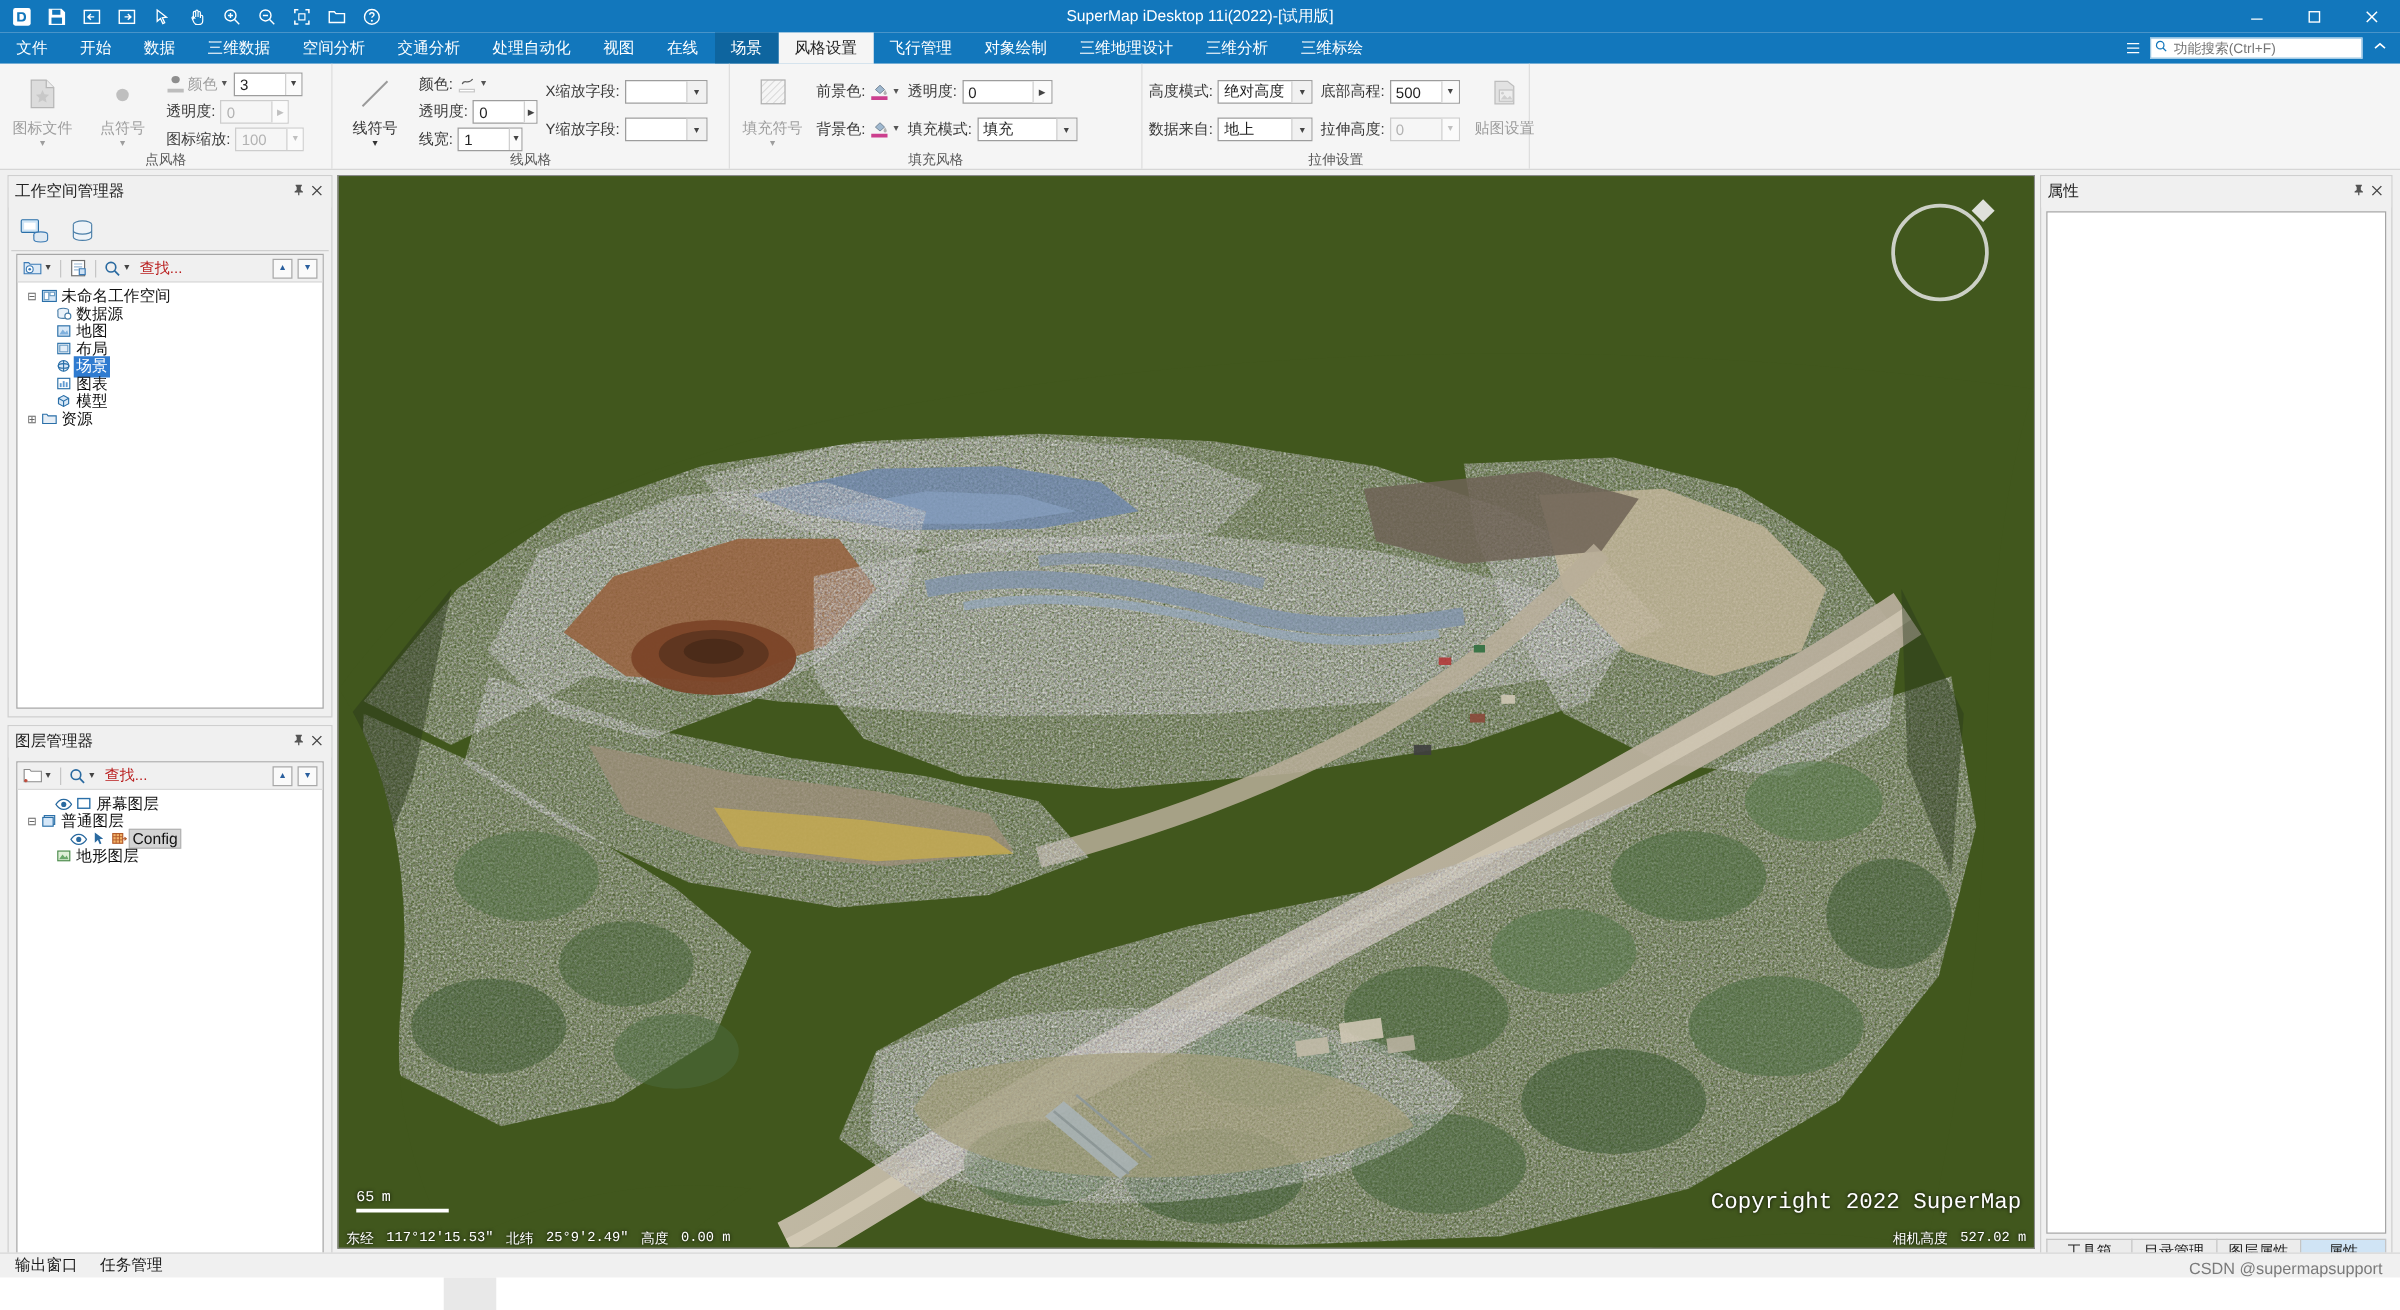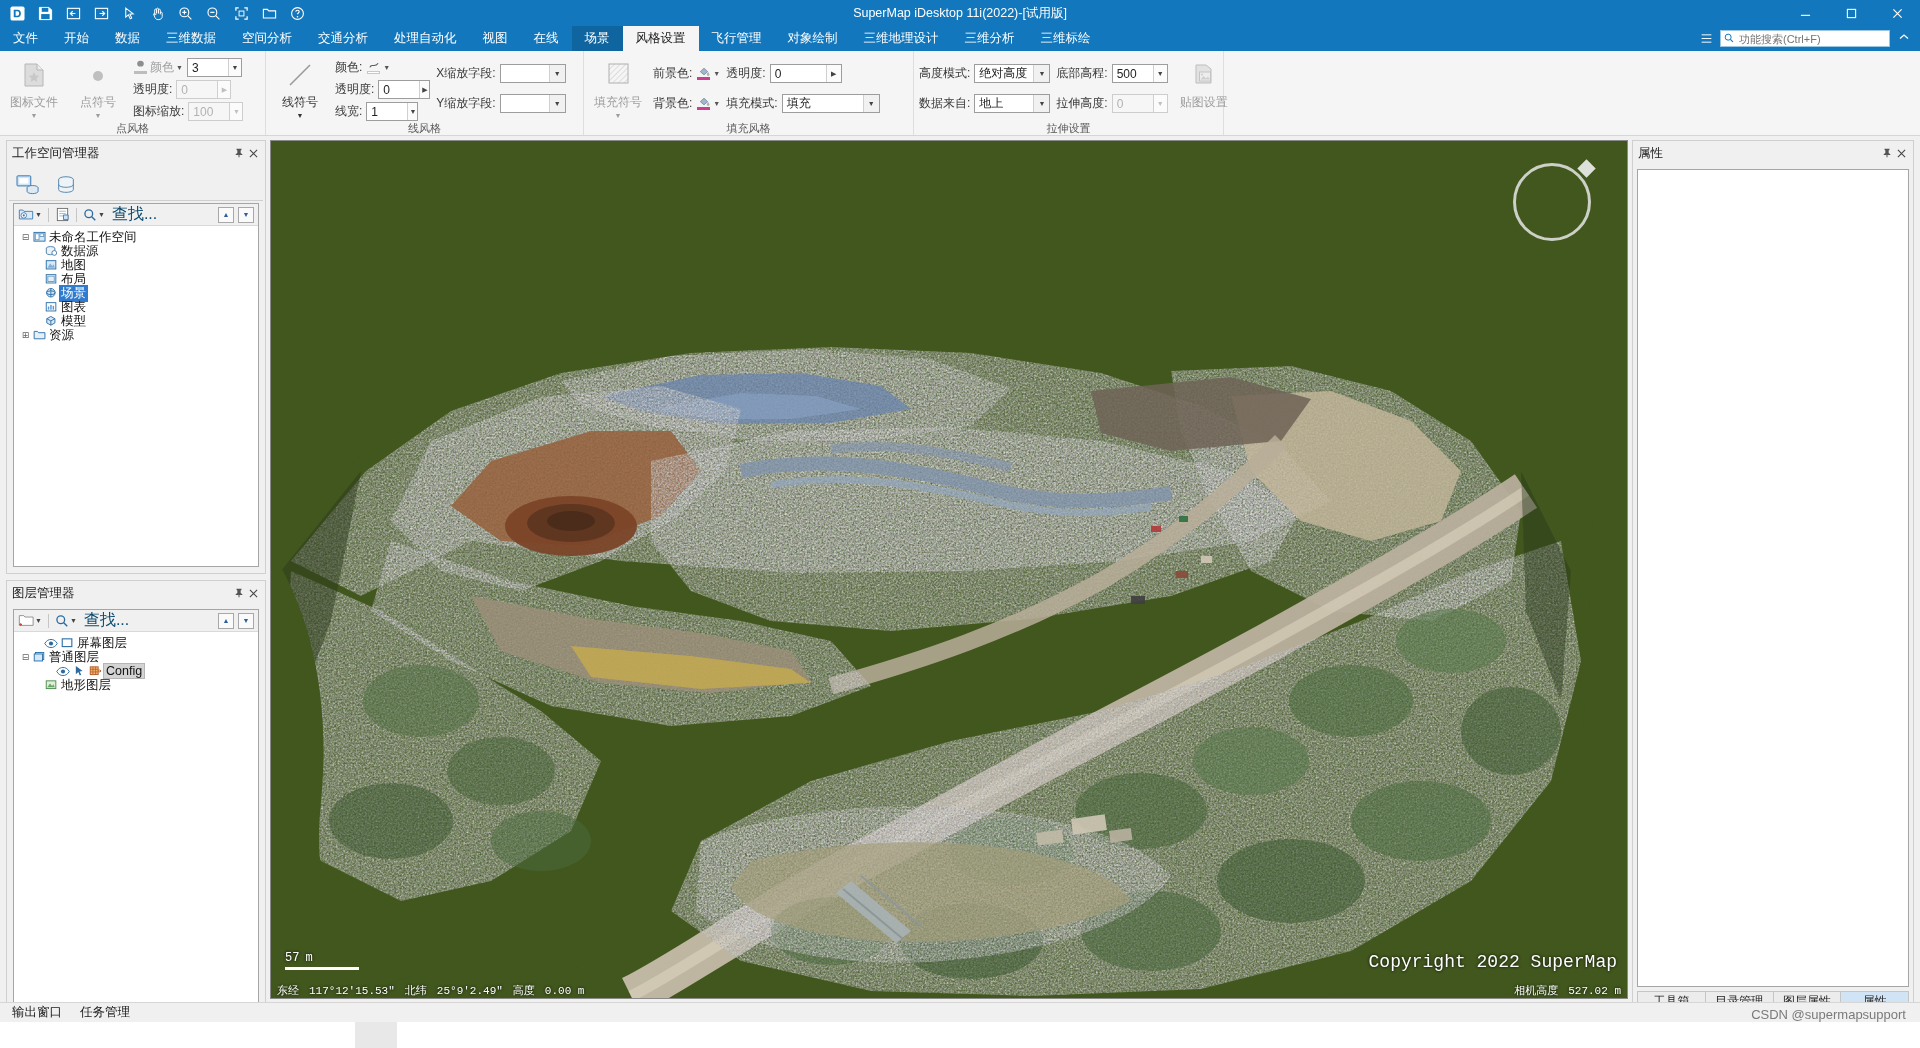--- a/index.html
+++ b/index.html
@@ -138,21 +138,21 @@
   .tabstrip { display:flex; align-items:center; gap:12px; padding:4px 8px 0 8px; height:34px; }
   .tabstrip .tico { width:26px; height:26px; display:flex; align-items:center; justify-content:center; }
   .tabsep { height:1px; background:#cfcfcf; margin:0 2px; }
 
   .toolbar {
     display:flex; align-items:center; gap:4px; height:22px; padding:0 4px;
     background:#f0f0f0; border-bottom:1px solid #d9d9d9;
   }
   .tb-btn { display:flex; align-items:center; gap:1px; }
   .tb-div { width:1px; height:14px; background:#c6c6c6; margin:0 2px; }
-  .tb-search-ph { font-size:16px; color:#0c4a6e; margin-left:3px; }
+  .tb-search-ph { font-size:12px; color:#b91c1c; margin-left:3px; }
   .tb-sq { width:16px; height:16px; border:1px solid #a8a8a8; background:#fafafa;
            display:flex; align-items:center; justify-content:center; font-size:7px; color:#2a5f9e; }
 
   .tree { padding:4px 0 0 6px; font-size:12.5px; color:#111; }
   .tnode { display:flex; align-items:center; height:14px; white-space:nowrap; }
   .tnode .twist { width:11px; text-align:center; font-size:9px; color:#666; }
   .tnode .dots { width:11px; }
   .tnode .ticon { width:16px; display:flex; align-items:center; justify-content:center; }
   .tnode .tlabel { padding:0 2px; }
   .tnode .tlabel.sel { background:#2f7bd0; color:#fff; }
@@ -516,21 +516,21 @@
         <div class="fieldcol" style="padding-top:9px">
           <div class="frow">
             <span class="flabel">透明度:</span>
             <div class="spin" style="width:72px">
               <span class="val" style="flex:1">0</span>
               <span class="arrow">▶</span>
             </div>
           </div>
           <div class="frow" style="margin-top:8px">
             <span class="flabel">填充模式:</span>
-            <div class="combo" style="width:98px">
+            <div class="combo" style="width:80px">
               <span class="val" style="flex:1">填充</span>
               <span class="dd">▼</span>
             </div>
           </div>
         </div>
       </div>
       <div class="rgroup-label">填充风格</div>
     </div>
 
     <div class="rgroup" style="width:310px">
@@ -993,21 +993,21 @@
           <path d="M1270 857 C1200 840, 1120 845, 1050 857 Z" fill="#41571d"></path>
         </svg>
 
         <div class="compass" style="right:36px; top:22px;">
           <div class="ring"></div>
           <div class="needle"></div>
         </div>
 
         <div class="scalebar" style="left:14px; bottom:28px;">
           <div style="display:flex; align-items:flex-end; gap:6px;">
-            <span>57</span>
+            <span>65</span>
             <span>m</span>
           </div>
           <div style="width:74px;height:3px;background:#fff;margin-top:2px;"></div>
         </div>
 
         <div class="copyright" style="bottom:26px;">Copyright 2022 SuperMap</div>
 
         <div class="scene-status">
           <span>东经</span>
           <span>117°12′15.53″</span>

